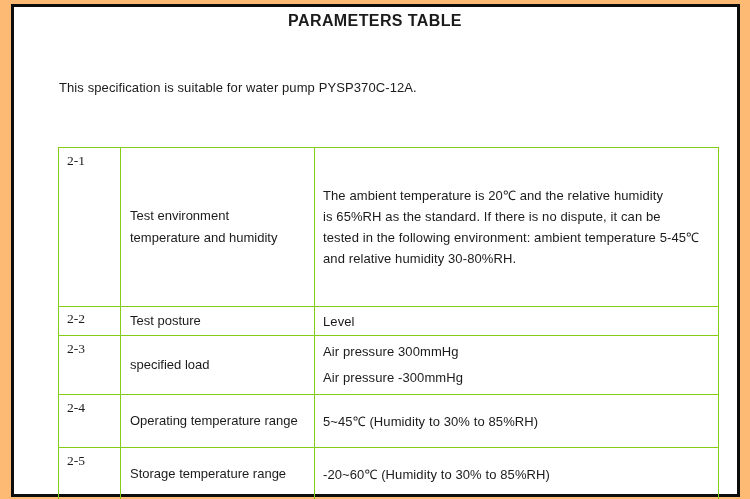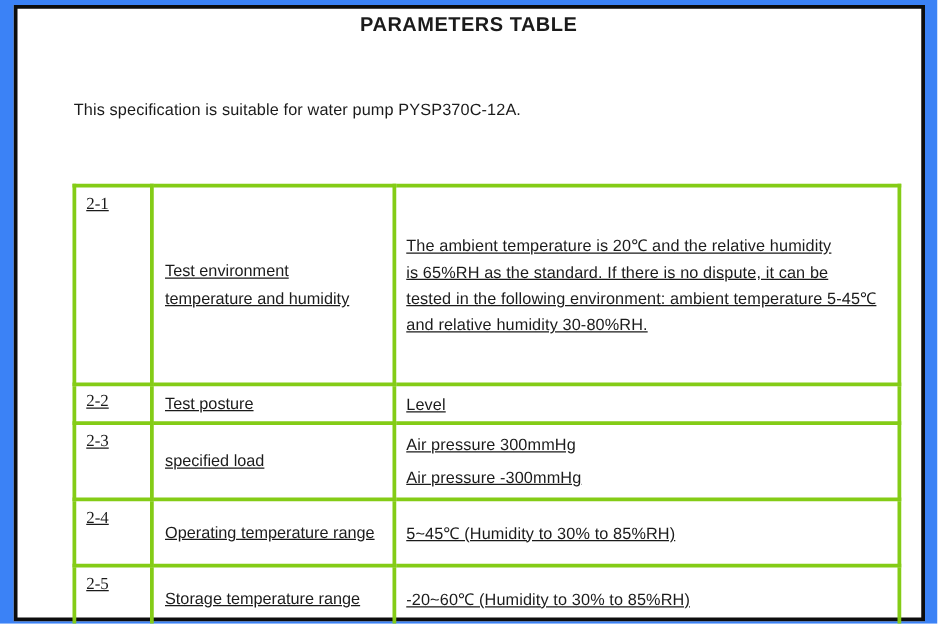--- a/index.html
+++ b/index.html
@@ -4,21 +4,21 @@
 <style>
   html, body {
     margin: 0;
     padding: 0;
     background: #ffffff;
   }
   .page {
     position: relative;
     width: 750px;
     height: 499px;
-    background: #3b82f6;
+    background: #fdba74;
     font-family: "Liberation Sans", sans-serif;
     color: #1b1b1b;
     overflow: hidden;
   }
   .frame {
     position: absolute;
     left: 11px;
     top: 4px;
     right: 10px;
     bottom: 2px;
@@ -63,23 +63,22 @@
   }
   table.cond-table {
     position: absolute;
     left: 58px;
     top: 147px;
     width: 660px;
     border-collapse: collapse;
     table-layout: fixed;
   }
   table.cond-table td {
-    border: 3px solid #84cc16;
+    border: 1px solid #84cc16;
     overflow: hidden;
-    text-decoration: underline;
   }
   .c-id {
     vertical-align: top;
     padding: 5px 3px 0 8px;
     font-family: "Liberation Serif", serif;
     font-size: 13.5px;
   }
   .c-name {
     vertical-align: middle;
     padding: 3px 2px 3px 9px;

